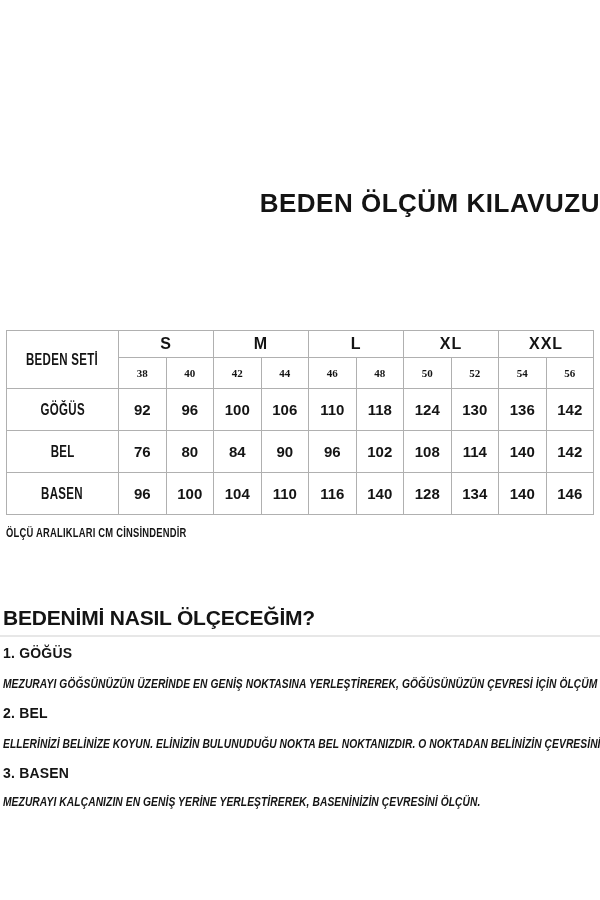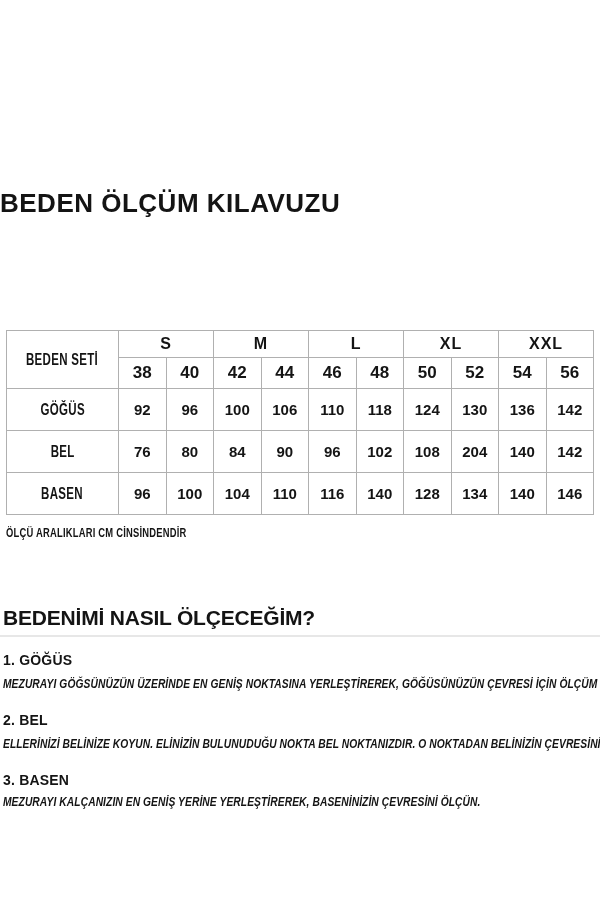--- a/index.html
+++ b/index.html
@@ -13,21 +13,21 @@
   body{font-family:"Liberation Sans", sans-serif;color:var(--text);}
   .page{
     position:relative;
     width:600px;height:900px;
     background:var(--bg);
     overflow:hidden;
     margin:0 auto;
   }
   .main-title{
     position:absolute;top:188px;left:0;right:0;
-    text-align:left;
+    text-align:right;
     font-size:26px;font-weight:800;letter-spacing:.5px;
     white-space:nowrap;
   }
   .section-heading{
     position:absolute;
     font-size:21px;font-weight:800;letter-spacing:-.2px;
     white-space:nowrap;
   }
   .heading-guide{top:293px;left:7px;}
   .heading-howto{top:606px;left:3px;}
@@ -41,41 +41,40 @@
     border-collapse:collapse;table-layout:fixed;
   }
   table.size-table td{
     border:1px solid var(--border);
     text-align:center;vertical-align:middle;
     padding:0;
     font-weight:700;
     overflow:hidden;
   }
   tr.group-row td{height:27px;font-size:16px;letter-spacing:1px;}
-  tr.sizes-row td{height:31px;font-size:17px;}
+  tr.sizes-row td{height:31px;font-size:11px;font-family:Liberation Serif, serif;}
   tr.body-row td{height:42px;font-size:15px;}
   .cond{
     display:inline-block;
     font-size:16px;font-weight:600;letter-spacing:.4px;
     transform:scaleX(0.72);
     transform-origin:center center;
     white-space:nowrap;
   }
   .table-note{
     position:absolute;top:526px;left:6px;
     font-size:12.5px;font-weight:600;letter-spacing:.3px;
     white-space:nowrap;
     transform:scaleX(0.75);
     transform-origin:0 50%;
   }
   .step-title{
     position:absolute;left:3px;
     font-size:14px;font-weight:800;letter-spacing:.2px;
     white-space:nowrap;
-    margin-top:7px;
   }
   .step-desc{
     position:absolute;left:3px;
     font-size:13.5px;font-weight:600;font-style:italic;
     letter-spacing:.1px;
     white-space:nowrap;
     transform:scaleX(0.76);
     transform-origin:0 50%;
   }
   .t1{top:645px;} .d1{top:676px;}
@@ -140,21 +139,21 @@
       </tr>
       <tr class="body-row">
         <td><span class="cond">BEL</span></td>
         <td>76</td>
         <td>80</td>
         <td>84</td>
         <td>90</td>
         <td>96</td>
         <td>102</td>
         <td>108</td>
-        <td>204</td>
+        <td>114</td>
         <td>140</td>
         <td>142</td>
       </tr>
       <tr class="body-row">
         <td><span class="cond">BASEN</span></td>
         <td>96</td>
         <td>100</td>
         <td>104</td>
         <td>110</td>
         <td>116</td>

